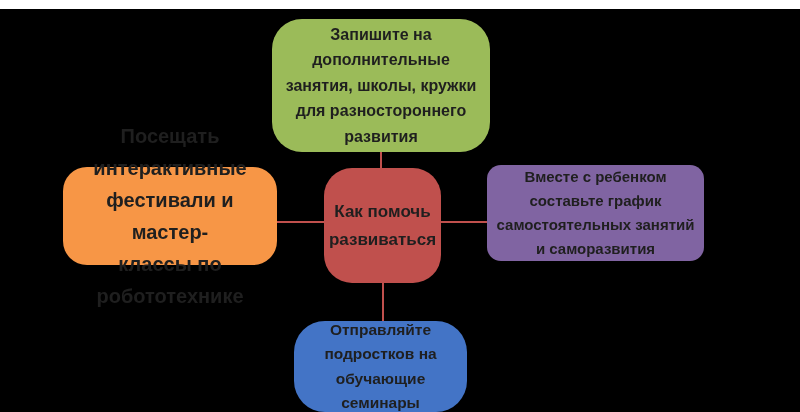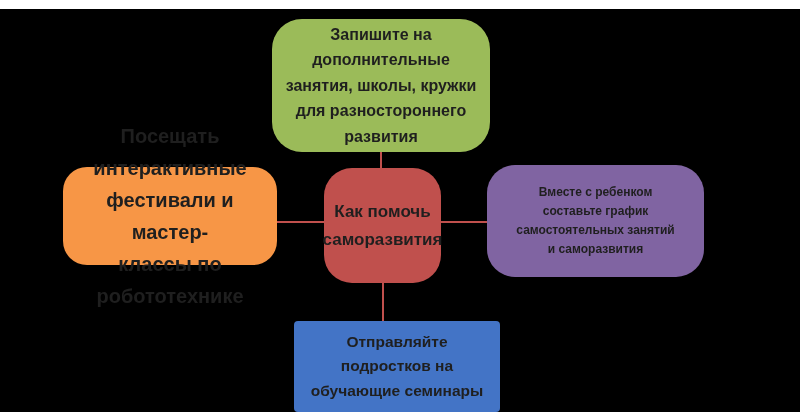--- a/index.html
+++ b/index.html
@@ -44,29 +44,29 @@
   }
   .node-center {
     left: 324px; top: 159px;
     width: 117px; height: 115px;
     border-radius: 28px;
     font-size: 17px;
     line-height: 1.6;
   }
   .node-right {
     left: 487px; top: 156px;
-    width: 217px; height: 112px;
-    border-radius: 28px;
-    font-size: 12px;
+    width: 217px; height: 96px;
+    border-radius: 14px;
+    font-size: 15px;
     line-height: 1.6;
   }
   .node-bottom {
     left: 294px; top: 312px;
-    width: 206px; height: 91px;
-    border-radius: 4px;
+    width: 173px; height: 91px;
+    border-radius: 31px;
     font-size: 15.5px;
     line-height: 1.55;
   }
   .connector {
     position: absolute;
   }
   .connector-top    { left: 380px; top: 143px; width: 2px;  height: 16px; }
   .connector-left   { left: 277px; top: 212px; width: 47px; height: 2px;  }
   .connector-right  { left: 441px; top: 212px; width: 46px; height: 2px;  }
   .connector-bottom { left: 382px; top: 274px; width: 2px;  height: 38px; }
@@ -88,21 +88,21 @@
 дополнительные
 занятия, школы, кружки
 для разностороннего
 развития</div>
 
   <div class="node node-left" style="background-color: rgb(247, 150, 70);">Посещать интерактивные
 фестивали и мастер-
 классы по робототехнике</div>
 
   <div class="node node-center" style="background-color: rgb(192, 80, 77);">Как помочь
-саморазвития</div>
+развиваться</div>
 
   <div class="node node-right" style="background-color: rgb(128, 100, 162);">Вместе с ребенком
 составьте график
 самостоятельных занятий
 и саморазвития</div>
 
   <div class="node node-bottom" style="background-color: rgb(67, 116, 198);">Отправляйте
 подростков на
 обучающие семинары</div>
 

